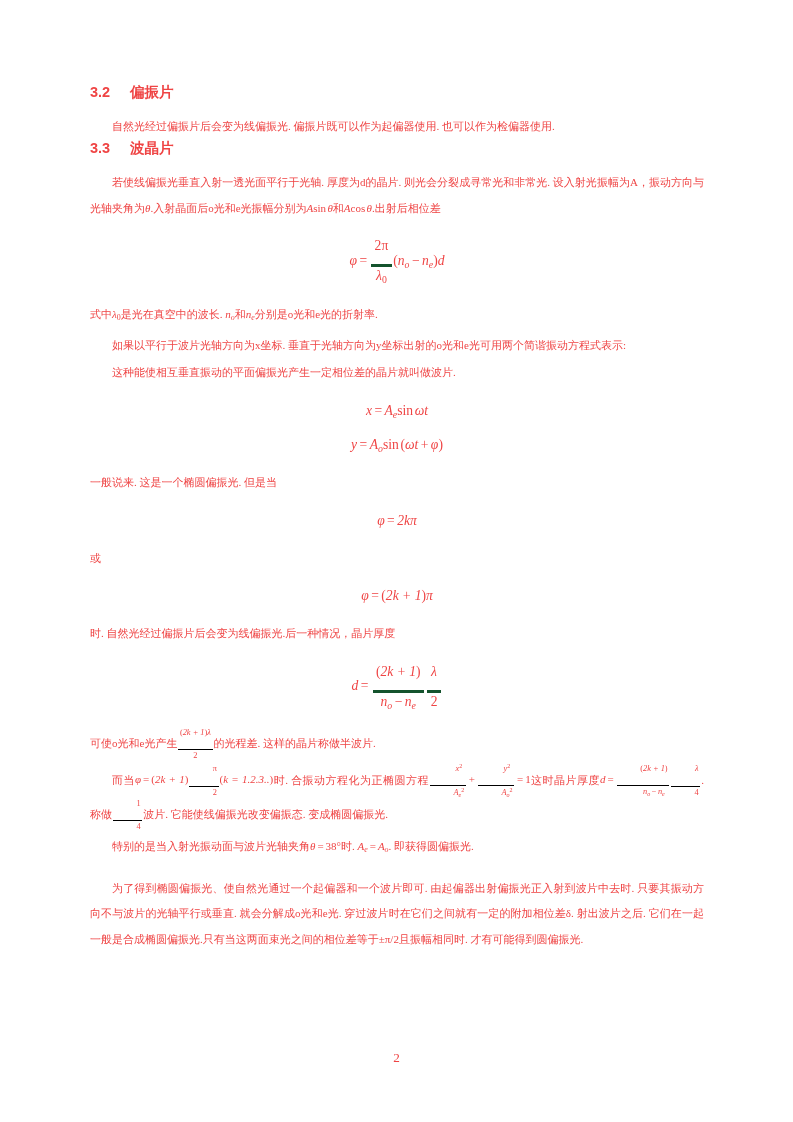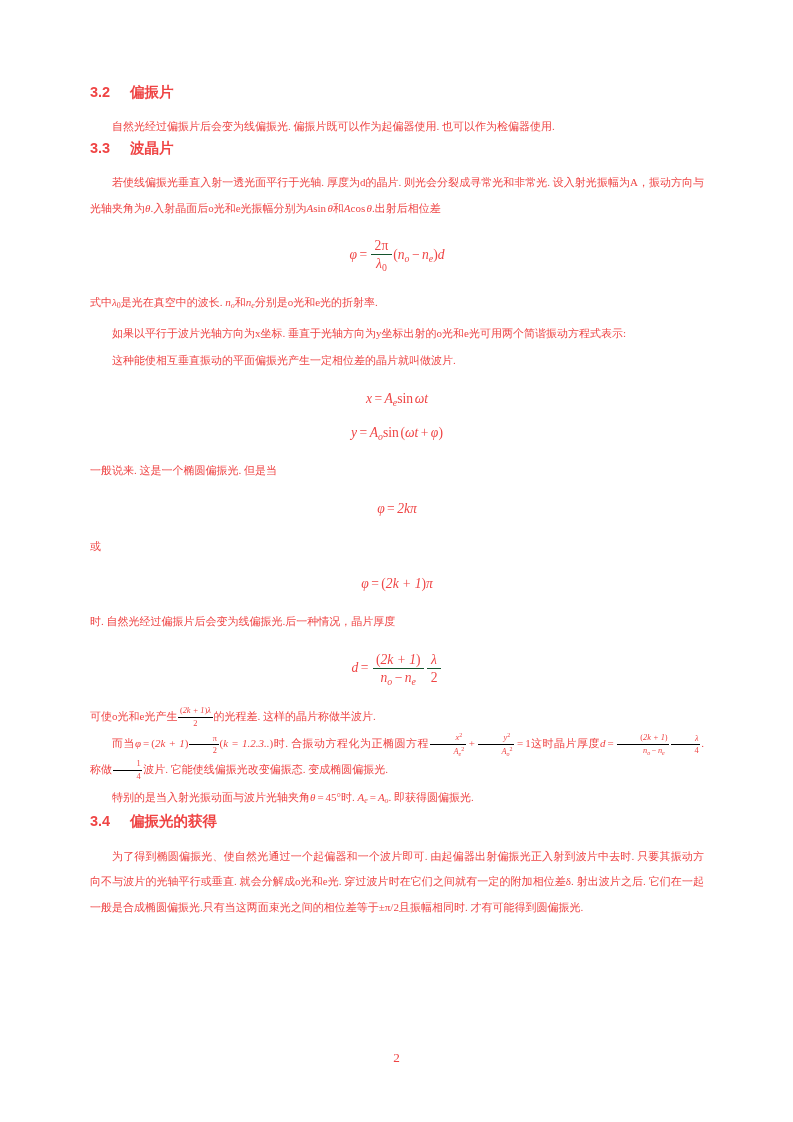--- a/index.html
+++ b/index.html
@@ -82,39 +82,39 @@
   
   .frac {
     display: inline-block;
     vertical-align: middle;
     text-align: center;
     line-height: 1.16;
     margin: 0 0.12em;
   }
   .frac > .num {
     display: block;
-    padding: 0 0.25em 0 0.25em;
-    border-bottom: 1px solid #14532d;
+    padding: 0 0.25em 10px 0.25em;
+    border-bottom: 3px solid #14532d;
   }
   .frac > .den {
     display: block;
     padding: 1px 0.25em 0 0.25em;
   }
   
   .tfrac {
     display: inline-block;
     vertical-align: middle;
     text-align: center;
     font-size: 0.76em;
     line-height: 1.15;
     margin: 0 0.1em;
   }
   .tfrac > .num {
     display: block;
-    padding: 0 0.2em 1px 0.2em;
+    padding: 0 0.2em 12px 0.2em;
     border-bottom: 1px solid #000;
   }
   .tfrac > .den {
     display: block;
     padding: 1px 0.2em 0 0.2em;
   }
   .bigparen { font-style: normal; }
 
   .pagenum {
     position: absolute;
@@ -189,24 +189,21 @@
     <div class="eq">
       <span class="math">
         <span>d</span><span class="op">=</span><span class="frac"><span class="num"><span class="bigparen">(</span><span>2k + 1</span><span class="bigparen">)</span></span><span class="den"><span>n</span><sub class="m">o</sub><span class="op">−</span><span>n</span><sub class="m">e</sub></span></span><span class="frac"><span class="num"><span>λ</span></span><span class="den up">2</span></span>
       </span>
     </div>
 
     <p class="para noindent"><span>可使o光和e光产生</span><span class="math"><span class="tfrac"><span class="num"><span class="bigparen">(</span><span>2k + 1</span><span class="bigparen">)</span><span>λ</span></span><span class="den up">2</span></span></span><span>的光程差. 这样的晶片称做半波片.</span></p>
 
     <p class="para tight"><span>而当</span><span class="math"><span>φ</span><span class="op">=</span><span class="bigparen">(</span><span>2k + 1</span><span class="bigparen">)</span><span class="tfrac"><span class="num up">π</span><span class="den up">2</span></span><span class="bigparen">(</span><span>k = 1.2.3..</span><span class="bigparen">)</span></span><span>时. 合振动方程化为正椭圆方程</span><span class="math"><span class="tfrac"><span class="num"><span>x</span><sup class="mu">2</sup></span><span class="den"><span>A</span><sub class="m">e</sub><sup class="mu">2</sup></span></span><span class="op">+</span><span class="tfrac"><span class="num"><span>y</span><sup class="mu">2</sup></span><span class="den"><span>A</span><sub class="m">o</sub><sup class="mu">2</sup></span></span><span class="op">=</span><span class="up">1</span></span><span>这时晶片厚度</span><span class="math"><span>d</span><span class="op">=</span><span class="tfrac"><span class="num"><span class="bigparen">(</span><span>2k + 1</span><span class="bigparen">)</span></span><span class="den"><span>n</span><sub class="m">o</sub><span class="op">−</span><span>n</span><sub class="m">e</sub></span></span><span class="tfrac"><span class="num"><span>λ</span></span><span class="den up">4</span></span></span><span>. 称做</span><span class="math"><span class="tfrac"><span class="num up">1</span><span class="den up">4</span></span></span><span>波片. 它能使线偏振光改变偏振态. 变成椭圆偏振光.</span></p>
 
-    <p class="para tight"><span>特别的是当入射光振动面与波片光轴夹角</span><span class="math"><span>θ</span><span class="op">=</span><span class="up">45°</span></span><span>时. </span><span class="math"><span>A</span><sub class="m">e</sub><span class="op">=</span><span>A</span><sub class="m">o</sub></span><span>. 即获得圆偏振光.</span></p>
-
-    <h2 class="section sec-gap-top-lg">
-      <span class="num">3.4</span><span>偏振光的获得</span>
-    </h2>
+    <p class="para tight"><span>特别的是当入射光振动面与波片光轴夹角</span><span class="math"><span>θ</span><span class="op">=</span><span class="up">38°</span></span><span>时. </span><span class="math"><span>A</span><sub class="m">e</sub><span class="op">=</span><span>A</span><sub class="m">o</sub></span><span>. 即获得圆偏振光.</span></p>
+
 
     <p class="para">为了得到椭圆偏振光、使自然光通过一个起偏器和一个波片即可. 由起偏器出射偏振光正入射到波片中去时. 只要其振动方向不与波片的光轴平行或垂直. 就会分解成o光和e光. 穿过波片时在它们之间就有一定的附加相位差δ. 射出波片之后. 它们在一起一般是合成椭圆偏振光.只有当这两面束光之间的相位差等于±π/2且振幅相同时. 才有可能得到圆偏振光.</p>
 
   </div>
 
   <div class="pagenum">2</div>
 </div>
 
 </body></html>

